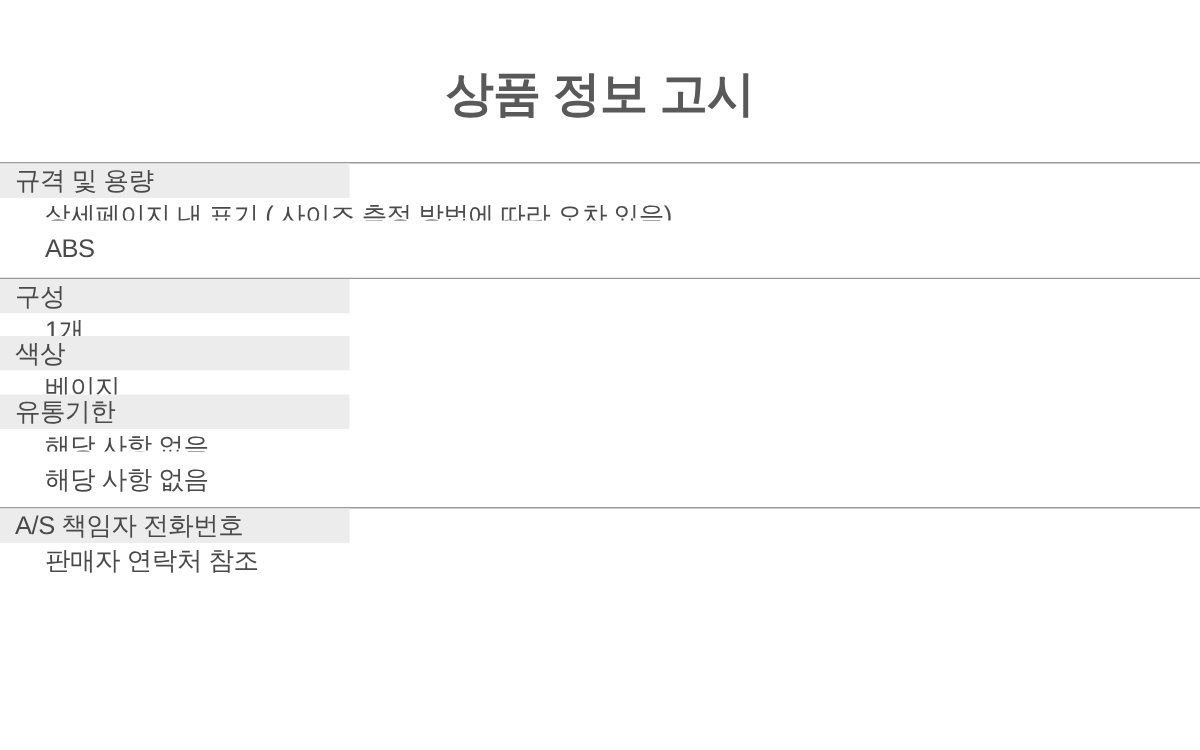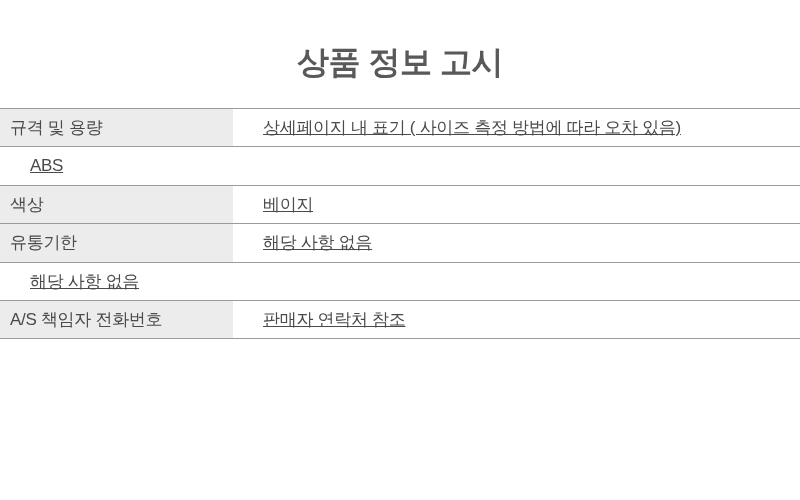--- a/index.html
+++ b/index.html
@@ -27,41 +27,41 @@
   }
   .info-table {
     margin-top: 30px;
     width: 800px;
     border-bottom: 1px solid #9b9b9b;
   }
   .info-row {
     display: flex;
     height: 38.4px;
     border-top: 1px solid #9b9b9b;
+    flex-direction: column;
   }
   .cell {
     display: flex;
     align-items: center;
     font-size: 17px;
     color: #4a4a4a;
     font-weight: 500;
     letter-spacing: -0.3px;
     white-space: nowrap;
   }
   .cell.label {
     width: 233px;
     background: #ececec;
     padding-left: 10px;
     flex: none;
   }
   .cell.value {
     flex: 1;
     background: #ffffff;
     padding-left: 30px;
-    text-decoration: underline;
   }
 </style>
 </head>
 <body>
 
 <div class="page">
 
   <h1 class="page-title">상품 정보 고시</h1>
 
   <div class="info-table">
@@ -70,20 +70,24 @@
       <div class="cell label">규격 및 용량</div>
       <div class="cell value">상세페이지 내 표기 ( 사이즈 측정 방법에 따라 오차 있음)</div>
     </div>
 
     <div class="info-row">
       <div class="cell value">ABS</div>
     </div>
 
 
 
+    <div class="info-row">
+      <div class="cell label">구성</div>
+      <div class="cell value">1개</div>
+    </div>
 
     <div class="info-row">
       <div class="cell label">색상</div>
       <div class="cell value">베이지</div>
     </div>
 
     <div class="info-row">
       <div class="cell label">유통기한</div>
       <div class="cell value">해당 사항 없음</div>
     </div>

